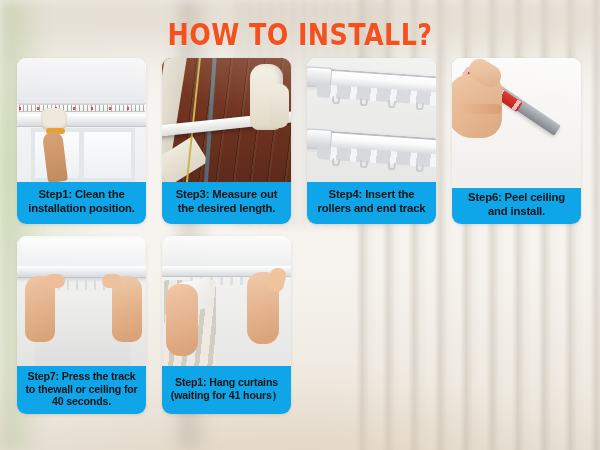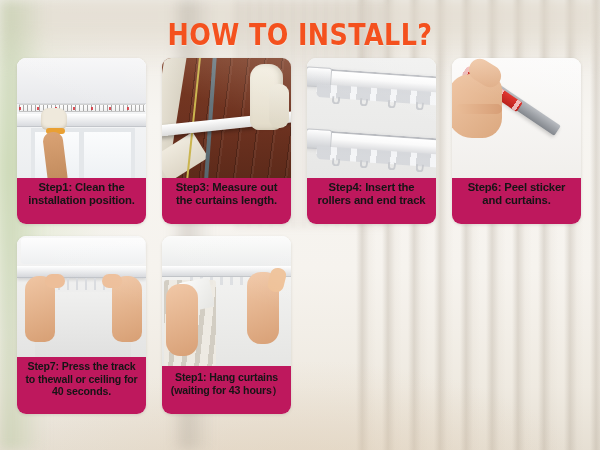--- a/index.html
+++ b/index.html
@@ -102,26 +102,26 @@
     background: #e9e9e7;
   }
   .row2 .photo { height: 130px; }
 
   .caption {
     flex: 1;
     display: flex;
     align-items: center;
     justify-content: center;
     text-align: center;
-    padding: 3px 5px 16px;
+    padding: 3px 5px 5px;
     font-size: 11.3px;
     line-height: 13.6px;
     font-weight: bold;
     color: #151515;
-    background: #be185d;
+    background: #0ea5e9;
     letter-spacing: -.15px;
   }
   .caption.small { font-size: 10.6px; line-height: 12.6px; }
 
   
 
   
   .p1 { background: linear-gradient(180deg,#fbfbfb 0%, #f4f5f6 45%, #eceef0 100%); }
   .p1 .ceiling { position:absolute; left:0; top:0; width:100%; height:46px;
     background: linear-gradient(180deg,#f6f6f7,#e8e9ec); border-bottom:1px solid #d8dade; }
@@ -317,21 +317,21 @@
         <div class="planks"></div>
         <div class="wall"></div>
         <div class="trim"></div>
         <div class="wire"></div>
         <div class="cord"></div>
         <div class="railw"></div>
         <div class="gl3"></div>
         <div class="gl3b"></div>
         <div class="glossy"></div>
       </div>
-      <div class="caption">Step3: Measure out the curtains length.</div>
+      <div class="caption">Step3: Measure out the desired length.</div>
     </div>
 
     <div class="card row1">
       <div class="photo p4">
         <div class="unit u1">
           <div class="body"></div>
           <div class="cap"></div>
           <div class="rollers"></div>
           <div class="hook" style="left:34px"></div>
           <div class="hook" style="left:62px"></div>
@@ -357,21 +357,21 @@
       <div class="photo p6">
         <div class="bar"></div>
         <div class="strip">
           <div class="stripmark"></div>
         </div>
         <div class="hand"></div>
         <div class="thumb"></div>
         <div class="fing6"></div>
         <div class="glossy"></div>
       </div>
-      <div class="caption">Step6: Peel sticker and curtains.</div>
+      <div class="caption">Step6: Peel ceiling and install.</div>
     </div>
 
     <div class="card row2">
       <div class="photo p7">
         <div class="clg"></div>
         <div class="trk"></div>
         <div class="hooks"></div>
         <div class="wall"></div>
         <div class="h7 a"></div>
         <div class="h7 b"></div>
@@ -387,17 +387,17 @@
         <div class="clg8"></div>
         <div class="trk8"></div>
         <div class="gl8"></div>
         <div class="curt"></div>
         <div class="cloth"></div>
         <div class="h8 a"></div>
         <div class="h8 b"></div>
         <div class="f8"></div>
         <div class="glossy"></div>
       </div>
-      <div class="caption small">Step1: Hang curtains (waiting for 43 hours）</div>
+      <div class="caption small">Step1: Hang curtains (waiting for 41 hours）</div>
     </div>
 
   </div>
 </div>
 
 </body></html>

